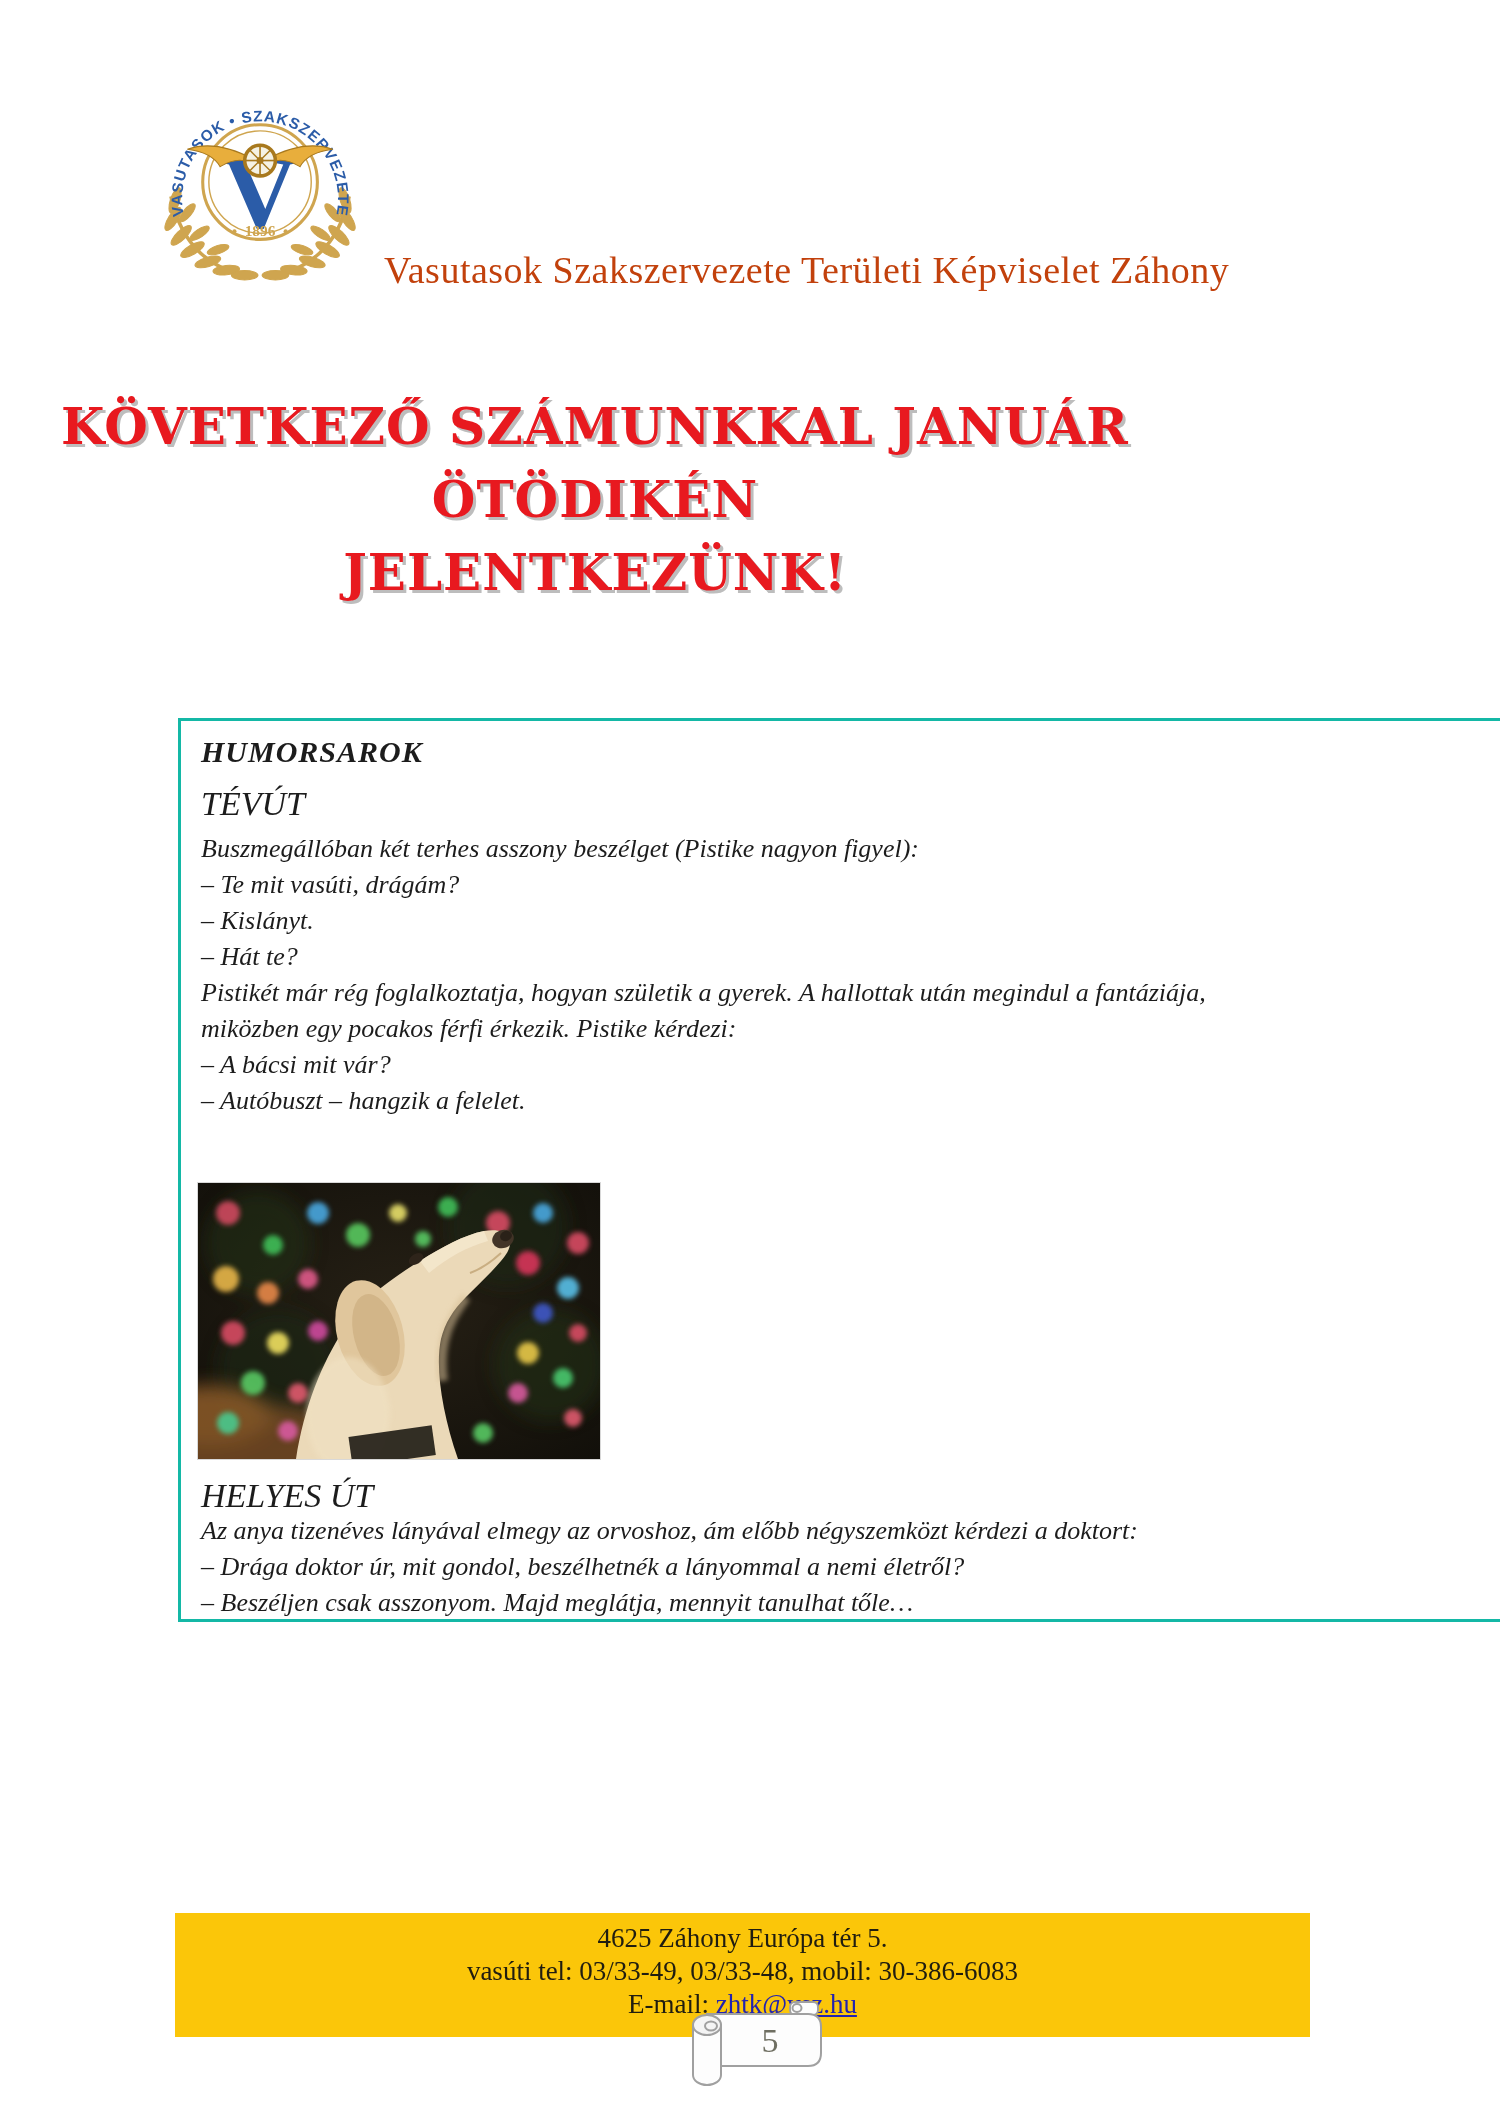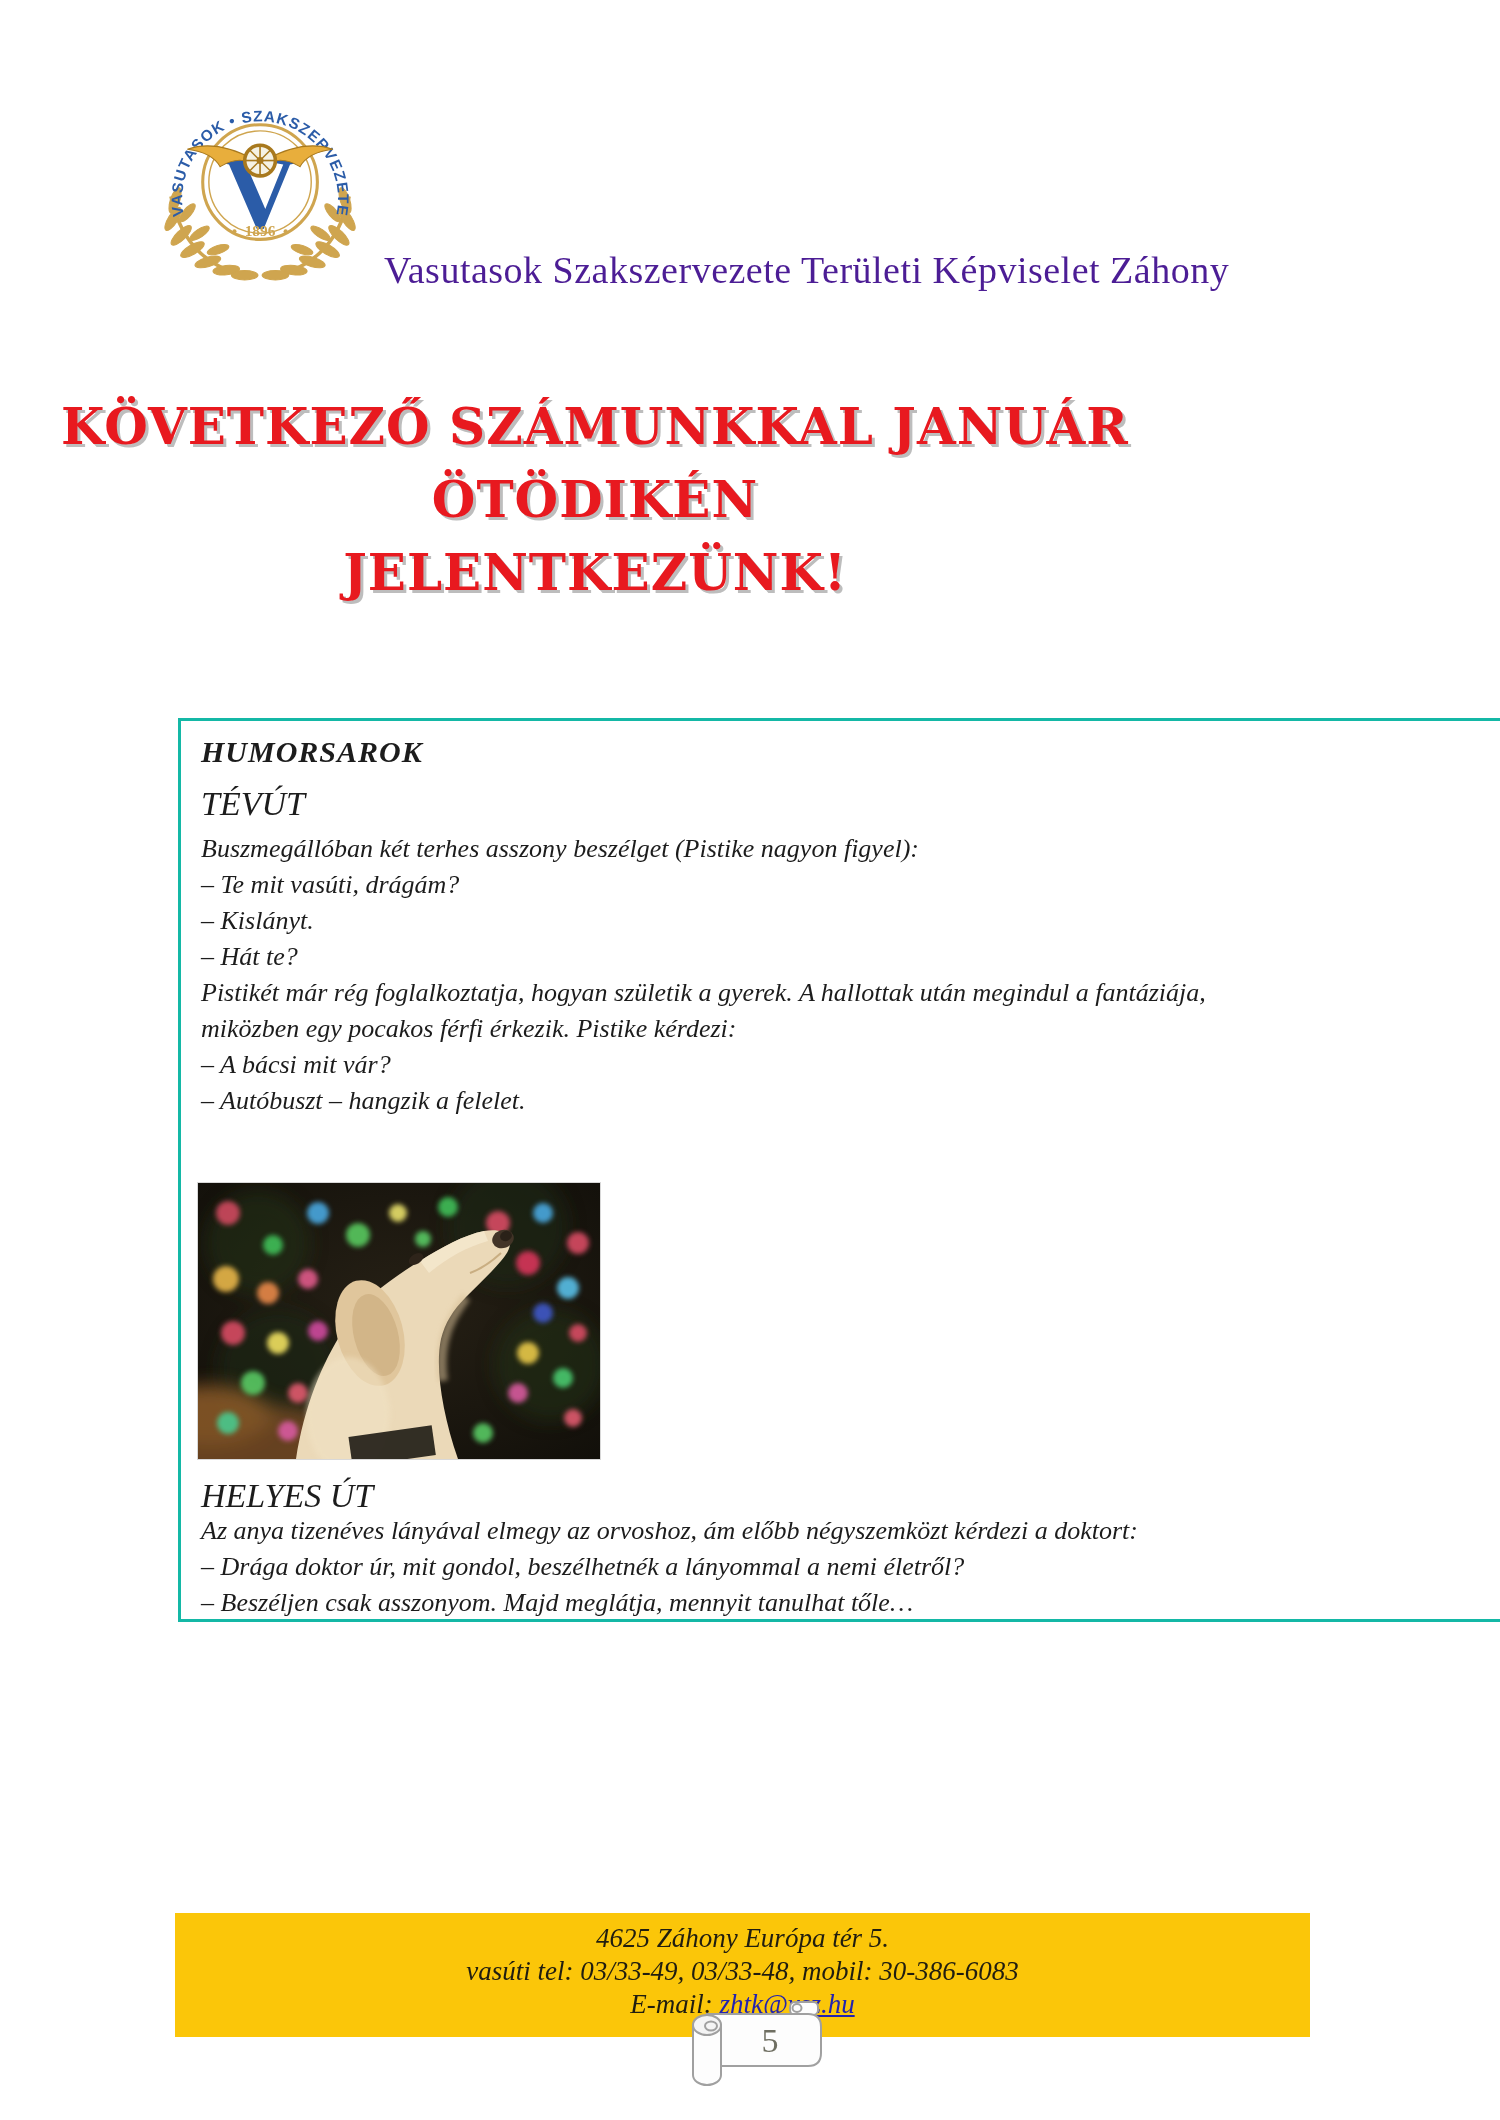--- a/index.html
+++ b/index.html
@@ -5,21 +5,21 @@
   html,body { margin:0; padding:0; background:#ffffff; }
   .page {
     position:relative; width:1500px; height:2120px; background:#ffffff;
     font-family:"Liberation Serif", serif; color:var(--text_dark,#1c1c1c);
     overflow:hidden;
   }
   
   .logo-wrap { position:absolute; left:130px; top:60px; width:256px; height:240px; }
   .org-name {
     position:absolute; left:384px; top:248px; font-size:38px; white-space:nowrap;
-    color:#4c1d95; letter-spacing:0.5px;
+    color:#c2410c; letter-spacing:0.5px;
   }
   
   .announce {
     position:absolute; left:0; top:390px; width:1190px; text-align:center;
     font-family:"DejaVu Serif", serif; font-weight:bold; font-size:50px;
     line-height:73px; color:var(--accent_red,#E8191F);
     text-shadow:3px 3px 0 #bdbdbd; letter-spacing:1px;
   }
   
   .humor-box {
@@ -39,21 +39,20 @@
   .photo {
     position:absolute; left:17px; top:462px; width:402px; height:276px; display:block;
     outline:1px solid #d8d8d8;
   }
   
   .footer-bar {
     position:absolute; left:175px; top:1913px; width:1135px; height:124px;
     background:var(--footer_yellow,#FBC609); text-align:center;
     font-size:27px; line-height:33px; padding-top:9px; box-sizing:border-box;
     color:#201d10;
-    font-style:italic;
   }
   .email-link {
     color:var(--link_blue,#2323B0); text-decoration:underline; cursor:pointer;
   }
   .scroll-wrap { position:absolute; left:678px; top:1999px; width:165px; height:95px; z-index:5; }
 </style>
 </head>
 <body>
 
 <div class="page">

